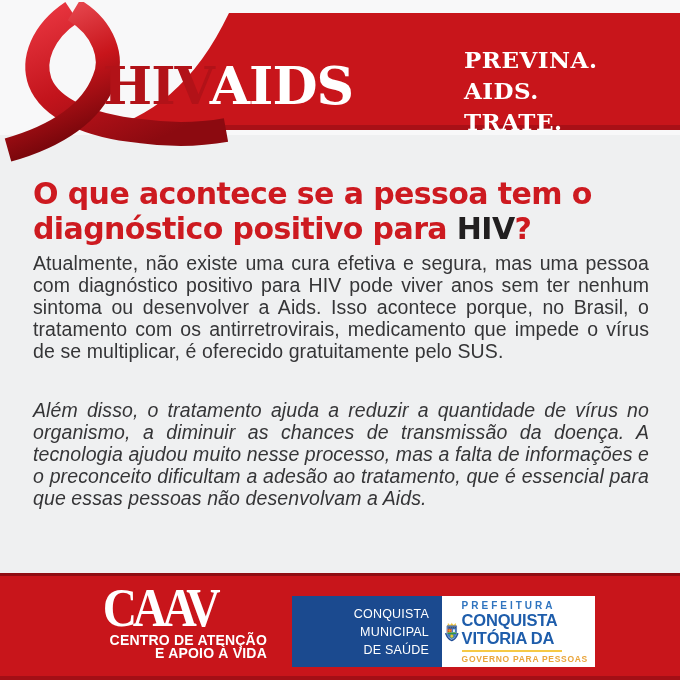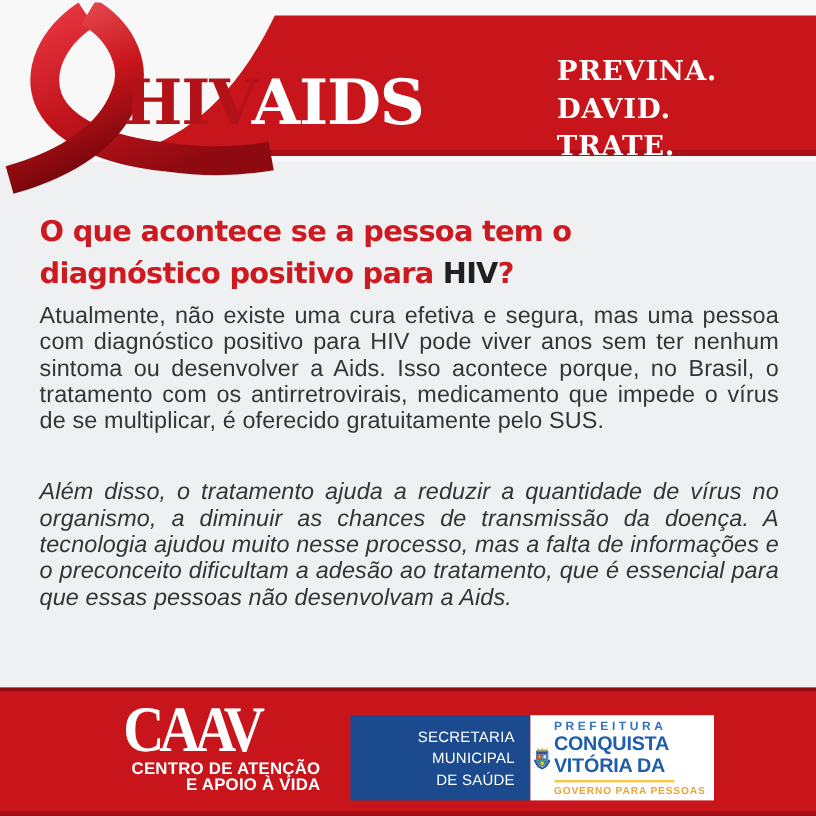--- a/index.html
+++ b/index.html
@@ -23,21 +23,21 @@
   .banner-slogan {
     position:absolute; top:44px; left:464px; z-index:5;
     font-family:"DejaVu Serif", serif; font-weight:bold;
     font-size:23px; line-height:31px; letter-spacing:0.5px; color:#ffffff;
   }
 
   
   .heading {
     position:absolute; top:176px; left:33px; z-index:2;
     font-family:"DejaVu Sans", sans-serif; font-weight:bold;
-    font-size:24px; line-height:35px; letter-spacing:-0.6px;
+    font-size:30px; line-height:35px; letter-spacing:-0.6px;
     color:#cd1a20; white-space:nowrap;
   }
   .heading .hl-black { color:#211f20; }
   .body-para {
     position:absolute; left:33px; width:616px; z-index:2;
     font-size:19.5px; line-height:22px; color:#353537;
     text-align:justify; letter-spacing:0.1px;
   }
   .para1 { top:252px; }
   .para2 { top:399px;font-style:italic; }
@@ -103,21 +103,21 @@
       <path d="M72,10 C42,30 32,58 40,80 C50,106 88,124 140,129 C168,133 198,133 226,128" stroke="url(#rg1)" stroke-width="24" fill="none"></path>
       <path d="M74,8 C104,26 114,56 104,78 C92,110 58,134 8,148" stroke="url(#rg2)" stroke-width="24" fill="none"></path>
     </svg>
 
     <div class="banner-title">
       <span class="t-hiv">HIV</span><span class="t-aids">AIDS</span>
     </div>
 
     <div class="banner-slogan">
       <div>PREVINA.</div>
-      <div>DAVID.</div>
+      <div>AIDS.</div>
       <div>TRATE.</div>
     </div>
   </div>
 
   <div class="heading">
     <div>O que acontece se a pessoa tem o</div>
     <div><span>diagnóstico positivo para </span><span class="hl-black">HIV</span><span>?</span></div>
   </div>
 
   <p class="body-para para1">Atualmente, não existe uma cura efetiva e segura, mas uma pessoa com diagnóstico positivo para HIV pode viver anos sem ter nenhum sintoma ou desenvolver a Aids. Isso acontece porque, no Brasil, o tratamento com os antirretrovirais, medicamento que impede o vírus de se multiplicar, é oferecido gratuitamente pelo SUS.</p>
@@ -128,21 +128,21 @@
     <div class="caav">
       <div class="caav-logo">CAAV</div>
       <div class="caav-lines">
         <div>CENTRO DE ATENÇÃO</div>
         <div>E APOIO À VIDA</div>
       </div>
     </div>
 
     <div class="gov-badge">
       <div class="badge-blue">
-        <div>SECRETARIA MUNICIPAL</div>
+        <div>CONQUISTA MUNICIPAL</div>
         <div>DE SAÚDE</div>
       </div>
       <div class="badge-white">
         <svg width="46" height="64" viewBox="0 0 60 84" aria-hidden="true">
           <path d="M4,50 C10,66 20,76 30,79 C40,76 50,66 56,50" stroke="#1d4a94" stroke-width="7" fill="none" stroke-linecap="round"></path>
           <path d="M6,51 C12,64 21,73 30,76 C39,73 48,64 54,51" stroke="#ffffff" stroke-width="1" fill="none" stroke-dasharray="2 2"></path>
           <path d="M10,14 L14,6 L22,11 L30,4 L38,11 L46,6 L50,14 Z" fill="#f2c234" stroke="#caa125" stroke-width="0.5"></path>
           <circle cx="14" cy="5" r="2" fill="#f2c234"></circle>
             <circle cx="30" cy="3" r="2" fill="#f2c234"></circle>
             <circle cx="46" cy="5" r="2" fill="#f2c234"></circle>

